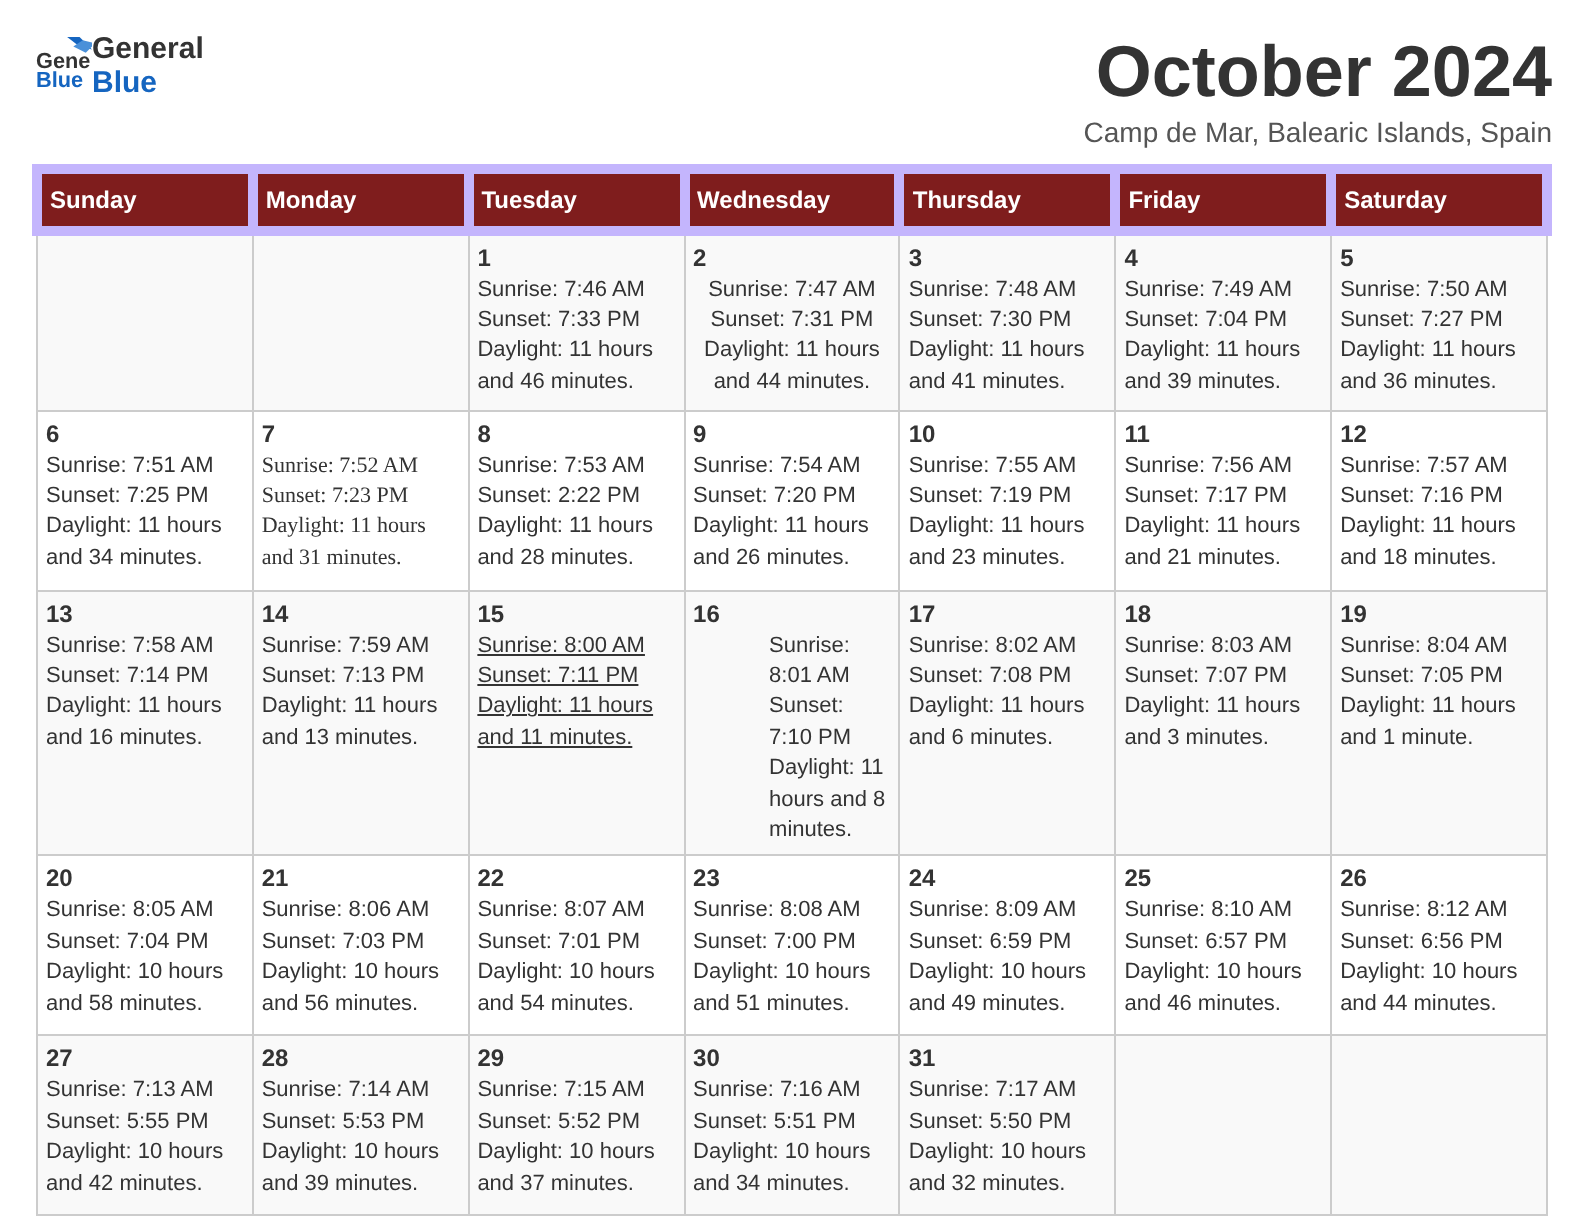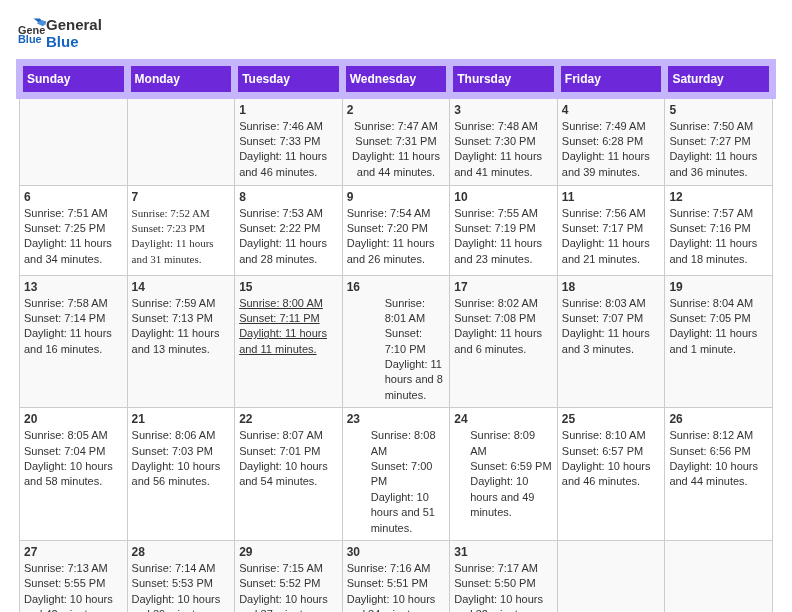--- a/index.html
+++ b/index.html
@@ -39,27 +39,27 @@
       font-size: 14px;
       color: #555;
       margin-top: 2px;
     }
     table {
       width: 100%;
       border-collapse: collapse;
       table-layout: fixed;
     }
     thead tr th {
-      background: #6d28d9;
+      background: #7f1d1d;
       color: #fff;
       font-size: 12px;
       font-weight: bold;
       padding: 6px 4px;
       text-align: left;
-      border: 7px solid #c4b5fd;
+      border: 5px solid #c4b5fd;
     }
     tbody tr td {
       border: 1px solid #ccc;
       vertical-align: top;
       padding: 4px;
       font-size: 10px;
       color: #333;
       height: 90px;
     }
     tbody tr:nth-child(odd) td {
@@ -91,20 +91,24 @@
         <text x="0" y="34" font-size="14" fill="#1565C0" font-weight="bold">Blue</text>
         <polygon points="28,2 36,10 28,8 20,2" fill="#1565C0"></polygon>
         <polygon points="30,4 38,6 32,12 24,8" fill="#4A90D9"></polygon>
       </svg>
     </div>
     <div style="display:flex;flex-direction:column;justify-content:center;">
       <span style="font-size:15px;font-weight:bold;color:#333;line-height:1.15;">General</span>
       <span style="font-size:15px;font-weight:bold;color:#1565C0;line-height:1.15;">Blue</span>
     </div>
   </div>
+  <div class="title-area">
+    <div class="month-title">October 2024</div>
+    <div class="location">Camp de Mar, Balearic Islands, Spain</div>
+  </div>
 </div>
 
 <table>
   <thead>
     <tr id="thead-row">
     <th>Sunday</th>
         <th>Monday</th>
         <th>Tuesday</th>
         <th>Wednesday</th>
         <th>Thursday</th>
@@ -130,21 +134,21 @@
         </td>
         <td>
           <span class="day-num">3</span>
           <div class="day-info" style="white-space: pre-line;">Sunrise: 7:48 AM
 Sunset: 7:30 PM
 Daylight: 11 hours and 41 minutes.</div>
         </td>
         <td>
           <span class="day-num">4</span>
           <div class="day-info" style="white-space: pre-line;">Sunrise: 7:49 AM
-Sunset: 6:28 PM
+Sunset: 7:04 PM
 Daylight: 11 hours and 39 minutes.</div>
         </td>
         <td>
           <span class="day-num">5</span>
           <div class="day-info" style="white-space: pre-line;">Sunrise: 7:50 AM
 Sunset: 7:27 PM
 Daylight: 11 hours and 36 minutes.</div>
         </td>
       </tr>
       <tr>
@@ -249,27 +253,27 @@
 Daylight: 10 hours and 56 minutes.</div>
         </td>
         <td>
           <span class="day-num">22</span>
           <div class="day-info" style="white-space: pre-line;">Sunrise: 8:07 AM
 Sunset: 7:01 PM
 Daylight: 10 hours and 54 minutes.</div>
         </td>
         <td>
           <span class="day-num">23</span>
-          <div class="day-info" style="white-space: pre-line; margin-left: 24px;">Sunrise: 8:08 AM
+          <div class="day-info" style="white-space: pre-line;">Sunrise: 8:08 AM
 Sunset: 7:00 PM
 Daylight: 10 hours and 51 minutes.</div>
         </td>
         <td>
           <span class="day-num">24</span>
-          <div class="day-info" style="white-space: pre-line; margin-left: 16px;">Sunrise: 8:09 AM
+          <div class="day-info" style="white-space: pre-line;">Sunrise: 8:09 AM
 Sunset: 6:59 PM
 Daylight: 10 hours and 49 minutes.</div>
         </td>
         <td>
           <span class="day-num">25</span>
           <div class="day-info" style="white-space: pre-line;">Sunrise: 8:10 AM
 Sunset: 6:57 PM
 Daylight: 10 hours and 46 minutes.</div>
         </td>
         <td>

